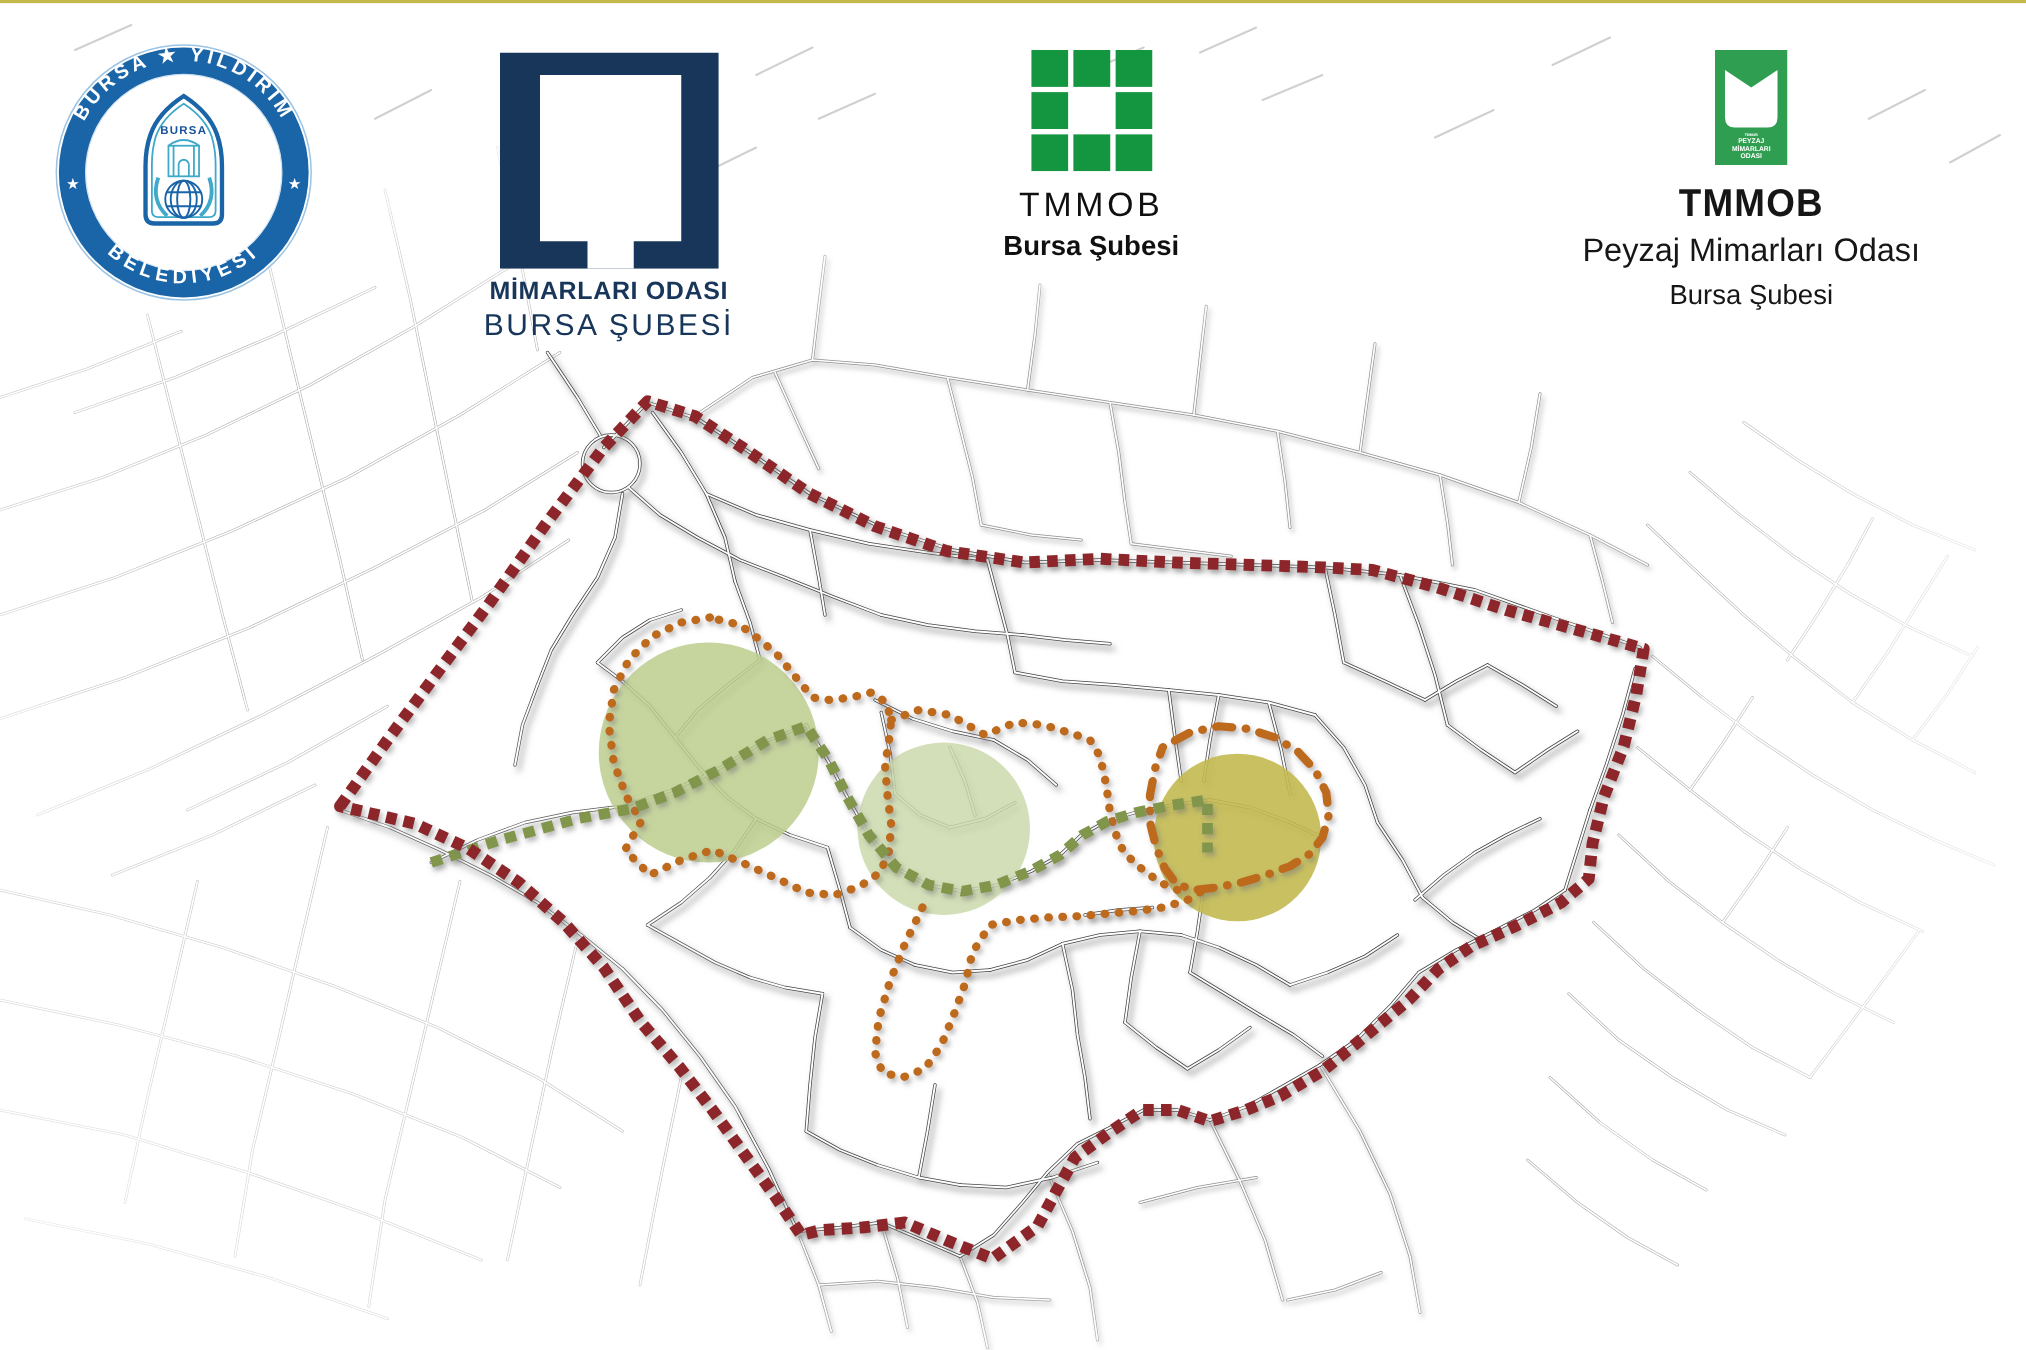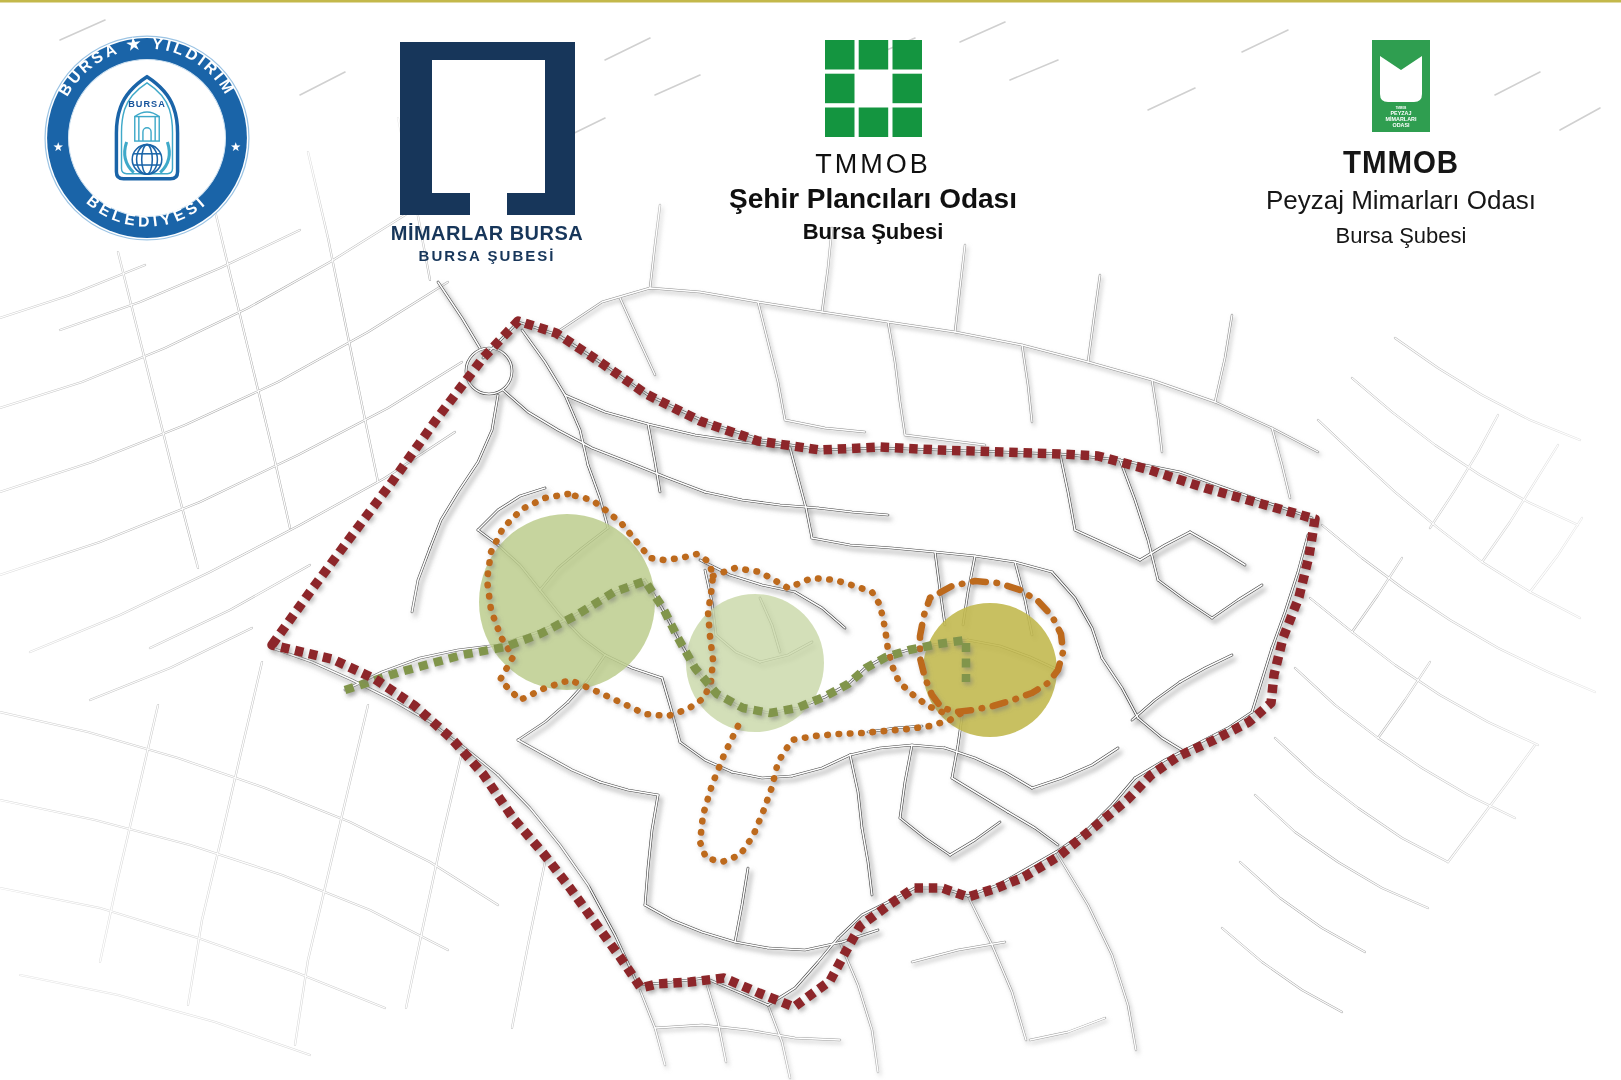--- a/index.html
+++ b/index.html
@@ -4,21 +4,21 @@
 <style>
   html,body{margin:0;padding:0;background:#ffffff;}
   .stage{position:relative;width:1621px;height:1080px;overflow:hidden;background:#ffffff;
          font-family:"Liberation Sans", sans-serif;}
   .stage svg{display:block;}
   #map-svg{position:absolute;left:0;top:0;}
   .logo{position:absolute;display:flex;flex-direction:column;align-items:center;text-align:center;}
   .logo1{left:42px;top:34px;width:210px;}
   .logo2{left:382px;top:42px;width:210px;}
   .logo2 .l2-line1{margin-top:7px;font-size:20px;font-weight:bold;color:#17365a;letter-spacing:0.5px;white-space:nowrap;}
-  .logo2 .l2-line2{margin-top:2px;font-size:15px;font-weight:700;color:#17365a;letter-spacing:2px;white-space:nowrap;}
+  .logo2 .l2-line2{margin-top:2px;font-size:24px;font-weight:400;color:#17365a;letter-spacing:2px;white-space:nowrap;}
   .logo3{left:708px;top:40px;width:330px;}
   .logo3 .l3-tmmob{margin-top:12px;font-size:27px;font-weight:400;letter-spacing:3px;color:#101010;white-space:nowrap;}
   .logo3 .l3-line2{margin-top:3px;font-size:28px;font-weight:600;color:#101010;white-space:nowrap;}
   .logo3 .l3-line3{margin-top:4px;font-size:22px;font-weight:600;color:#101010;white-space:nowrap;}
   .logo4{left:1236px;top:40px;width:330px;}
   .logo4 .l4-tmmob{margin-top:13px;font-size:31px;font-weight:bold;letter-spacing:1px;color:#161616;white-space:nowrap;transform:scaleX(.95);}
   .logo4 .l4-line2{margin-top:4px;font-size:26px;font-weight:normal;color:#161616;white-space:nowrap;}
   .logo4 .l4-line3{margin-top:7px;font-size:22px;font-weight:400;color:#161616;white-space:nowrap;}
 </style>
 </head>
@@ -459,37 +459,36 @@
       </g>
     </svg>
   </div>
 
   <div class="logo logo2">
     <svg viewBox="0 0 175 173" width="175" height="173">
       <rect x="0" y="0" width="175" height="173" fill="#17365a"></rect>
       <rect x="32" y="18" width="113" height="133" fill="#ffffff"></rect>
       <rect x="70" y="150" width="37" height="23" fill="#ffffff"></rect>
     </svg>
-    <div class="l2-line1">MİMARLAR BURSA</div>
+    <div class="l2-line1">MİMARLARI ODASI</div>
     <div class="l2-line2">BURSA ŞUBESİ</div>
   </div>
 
   <div class="logo logo3">
     <svg viewBox="0 0 97 97" width="97" height="97">
       <rect x="0" y="0" width="29.5" height="29.5" fill="#149540"></rect>
       <rect x="33.7" y="0" width="29.5" height="29.5" fill="#149540"></rect>
       <rect x="67.5" y="0" width="29.5" height="29.5" fill="#149540"></rect>
       <rect x="0" y="33.7" width="29.5" height="29.5" fill="#149540"></rect>
       <rect x="67.5" y="33.7" width="29.5" height="29.5" fill="#149540"></rect>
       <rect x="0" y="67.5" width="29.5" height="29.5" fill="#149540"></rect>
       <rect x="33.7" y="67.5" width="29.5" height="29.5" fill="#149540"></rect>
       <rect x="67.5" y="67.5" width="29.5" height="29.5" fill="#149540"></rect>
     </svg>
     <div class="l3-tmmob">TMMOB</div>
-    <div class="l3-line2">Şehir Plancıları Odası</div>
     <div class="l3-line3">Bursa Şubesi</div>
   </div>
 
   <div class="logo logo4">
     <svg viewBox="0 0 58 92" width="58" height="92">
       <rect x="0" y="0" width="58" height="92" fill="#2f9e50"></rect>
       <path d="M 8,16 L 8,54 Q 8,62 16,62 L 42,62 Q 50,62 50,54 L 50,16 L 29,30 Z" fill="#ffffff"></path>
       <text x="29" y="68.5" font-size="2.8" font-weight="bold" fill="#ffffff" text-anchor="middle">TMMOB</text>
       <text x="29" y="74.5" font-size="5.4" font-weight="bold" fill="#ffffff" text-anchor="middle">PEYZAJ</text>
       <text x="29" y="80.5" font-size="5.4" font-weight="bold" fill="#ffffff" text-anchor="middle">MİMARLARI</text>

